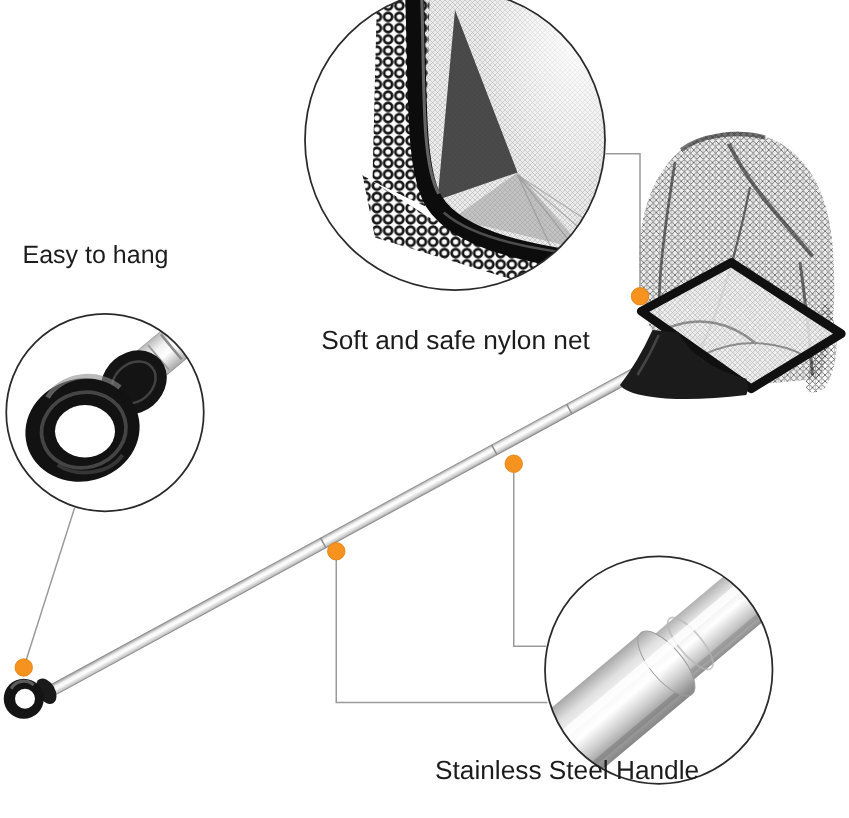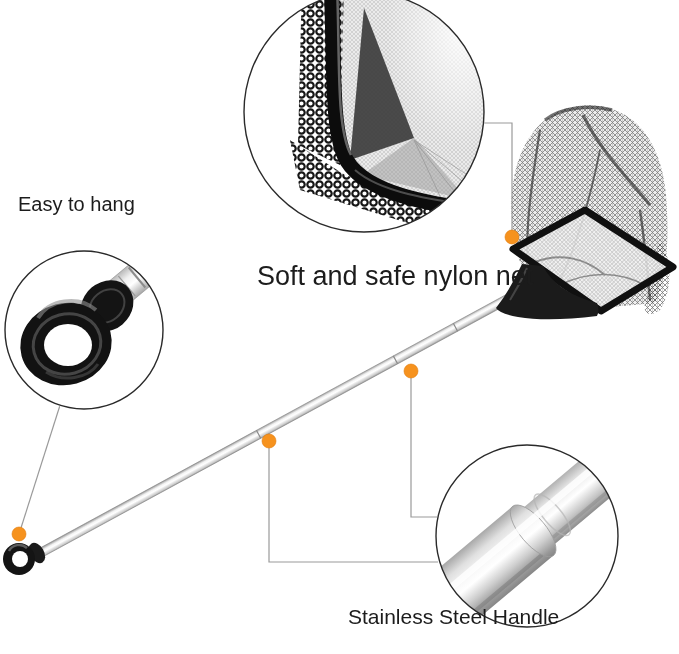--- a/index.html
+++ b/index.html
@@ -7,21 +7,21 @@
     position:relative;width:679px;height:654px;background:#ffffff;
     overflow:hidden;font-family:"Liberation Sans",sans-serif;
   }
   .stage svg{position:absolute;left:0;top:0;}
   .label{
     position:absolute;white-space:nowrap;color:#1c1c1c;
     font-family:"Liberation Sans",sans-serif;
     text-align:center;
   }
   .label-easy{left:18px;top:193px;font-size:20px;}
-  .label-soft{left:257px;top:261px;font-size:27px;}
+  .label-soft{left:257px;top:261px;font-size:21px;}
   .label-ext{left:348px;top:601px;font-size:21px;line-height:31px;}
 </style>
 </head>
 <body>
 
 <div class="stage">
 
 <svg width="679" height="654" viewBox="0 0 679 654" xmlns="http://www.w3.org/2000/svg">
   <defs>
     <clipPath id="clipTop">

